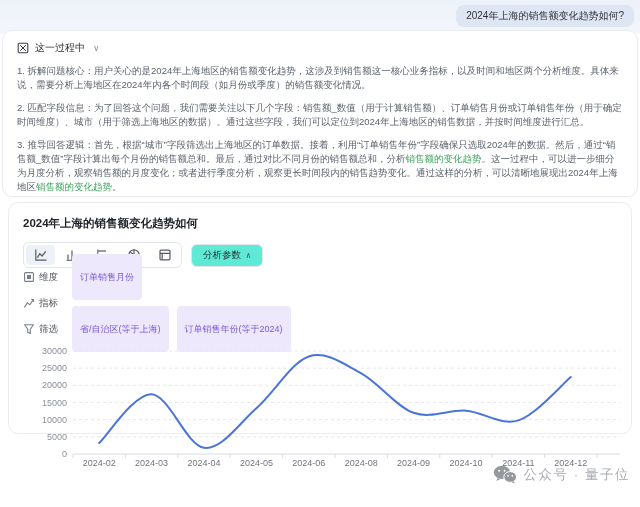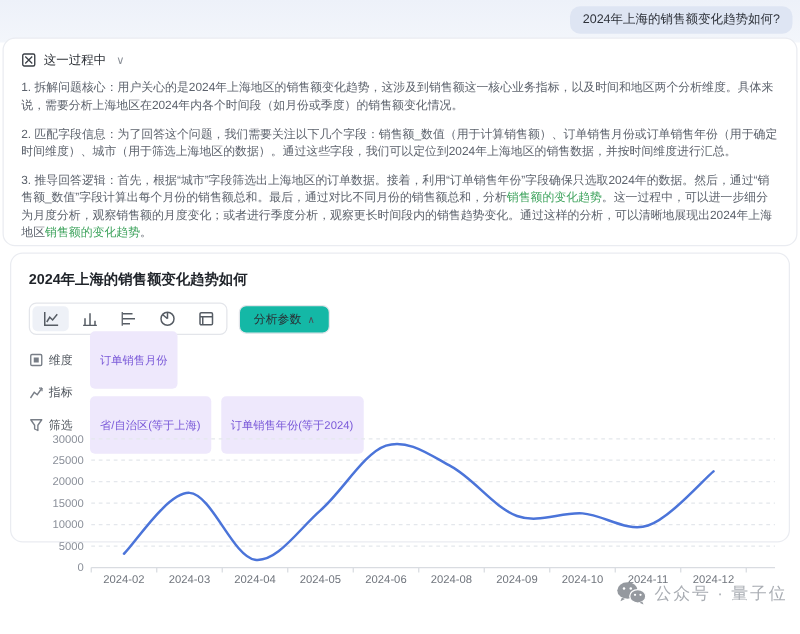--- a/index.html
+++ b/index.html
@@ -27,24 +27,24 @@
   .t-header{display:flex;align-items:center;gap:6px;font-size:10px;color:#2c3036;cursor:pointer;}
   .t-header .chev{color:#8a8f97;font-size:9px;margin-left:2px;}
   .thinking p{margin:9px 0 0 0;font-size:9.5px;line-height:1.48;color:#5d636d;}
   .hl-green{color:#3da35c;}
   .analysis{left:8px;right:8px;top:202px;height:232px;padding:13px 14px;}
   .analysis h2{margin:0;font-size:11.5px;font-weight:700;color:#1f2329;}
   .toolbar{display:flex;align-items:center;gap:9px;margin-top:11px;}
   .icon-group{display:flex;align-items:center;gap:2px;border:1px solid #e3e5ea;border-radius:6px;padding:2px;background:#fff;}
   .ct-btn{width:29px;height:20px;display:flex;align-items:center;justify-content:center;border:none;background:transparent;border-radius:4px;cursor:pointer;padding:0;}
   .ct-btn.active{background:#eef1f7;}
-  .param-btn{display:flex;align-items:center;gap:5px;border:1px solid #e3e5ea;background:#14b8a6;border-radius:6px;
-    padding:4px 11px;font-size:9.5px;color:#2a2e34;cursor:pointer;font-family:Liberation Serif, serif;}
+  .param-btn{display:flex;align-items:center;gap:5px;border:1px solid #e3e5ea;background:#5eead4;border-radius:6px;
+    padding:4px 11px;font-size:9.5px;color:#2a2e34;cursor:pointer;font-family:Liberation Mono, monospace;}
   .param-btn .chev{font-size:8px;color:#4a4f57;}
-  .param-rows{margin-top:11px;}
+  .param-rows{margin-top:0;}
   .p-row{display:flex;align-items:center;gap:7px;margin-bottom:8px;height:18px;}
   .p-label{display:flex;align-items:center;gap:4px;font-size:9.5px;color:#4e545c;min-width:42px;}
   .tags{display:flex;align-items:center;gap:8px;}
   .tag{font-size:9px;padding:18px 8px;border-radius:4px;line-height:1.2;white-space:nowrap;}
   .tag-purple{background:#eee8fc;color:#7958d8;}
   .tag-green{background:#e6f6eb;color:#46a363;}
   .chart{position:absolute;left:6px;top:135px;width:612px;height:134px;}
   .chart svg{display:block;}
   .watermark{
     position:absolute;right:10px;top:465px;display:flex;align-items:flex-end;gap:7px;

